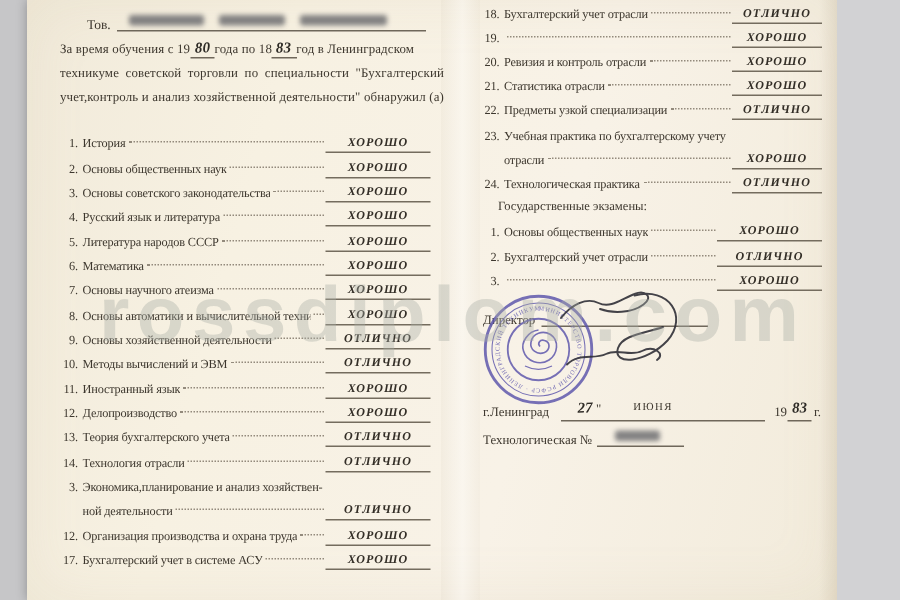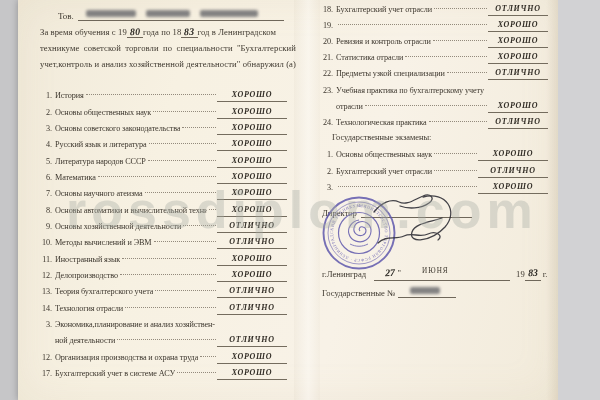--- a/index.html
+++ b/index.html
@@ -328,21 +328,21 @@
   <div class="date-row">
     <span>г.Ленинград</span>
     <span class="date-u" style="width:38px;margin-left:8px;"><span class="hand">27</span><span>&nbsp;"</span></span>
     <span class="date-u month" style="width:88px;text-align:left;padding-left:10px;"><span>июня</span></span>
     <span style="margin-left:6px;">19</span>
     <span class="date-u" style="width:16px;"><span class="hand">83</span></span>
     <span style="margin-left:2px;">г.</span>
   </div>
 
   <div class="reg-row">
-    <span>Государственные №</span>
+    <span>Технологическая №</span>
     <span class="reg-line">
       <span class="blurblock" style="left:12px;top:1px;width:30px;"></span>
     </span>
   </div>
 </div>
 
 <div class="right-strip"></div>
 <div class="watermark">rossdiplom.com</div>
 
 </body></html>

